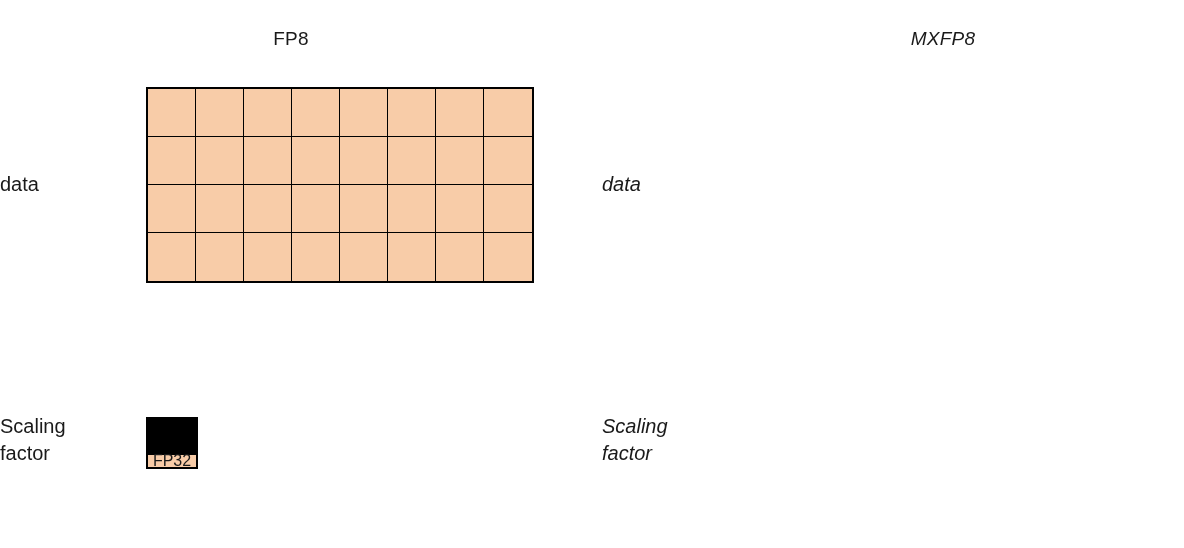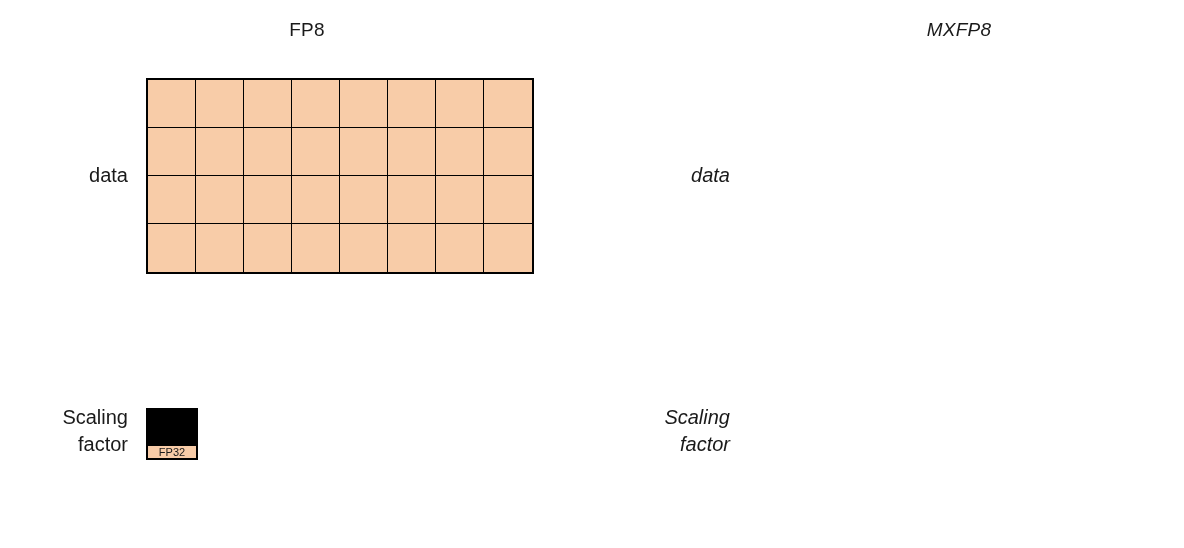--- a/index.html
+++ b/index.html
@@ -11,23 +11,22 @@
     height: 548px;
     background: #ffffff;
     font-family: "Liberation Sans", sans-serif;
     color: #1a1a1a;
     position: relative;
     overflow: hidden;
   }
 
   .panel {
     position: absolute;
-    top: 8px;
+    top: 17px;
     height: 440px;
-    padding-left: 32px;
   }
   #panel-fp8   { left: 0px;   width: 592px; }
   #panel-mxfp8 { left: 592px; width: 592px; font-style: italic; }
 
   .panel-title {
     position: absolute;
     top: 10px;
     width: 100%;
     text-align: center;
     font-size: 19px;
@@ -35,21 +34,21 @@
     letter-spacing: .2px;
     color: #1a1a1a;
   }
   #panel-fp8 .panel-title  { left: -5px; }
   #panel-mxfp8 .panel-title{ left: 55px; }
 
   .row-label {
     position: absolute;
     font-size: 20px;
     line-height: 27px;
-    text-align: right;
+    text-align: left;
     color: #1a1a1a;
     white-space: pre-line;
   }
 
   
   .grid {
     position: absolute;
     display: grid;
     border: 2px solid #000000;
     box-sizing: content-box;
@@ -76,21 +75,21 @@
     grid-template-columns: repeat(8, 48px);
     grid-template-rows: repeat(4, 48px);
   }
 
   
   #fp8-scale-grid {
     left: 146px; top: 400px;
     grid-template-columns: 48px;
     grid-template-rows: 48px;
   }
-  #fp8-scale-grid .cell { font-size: 11px; margin-top: 36px; }
+  #fp8-scale-grid .cell { font-size: 16px; margin-top: 36px; }
 </style>
 </head>
 <body>
 
 <div class="panel" id="panel-fp8">
 
   <div class="panel-title">FP8</div>
 
   <div class="row-label" id="fp8-data-label" style="left:0px; top:154px; width:128px;">data</div>
 

